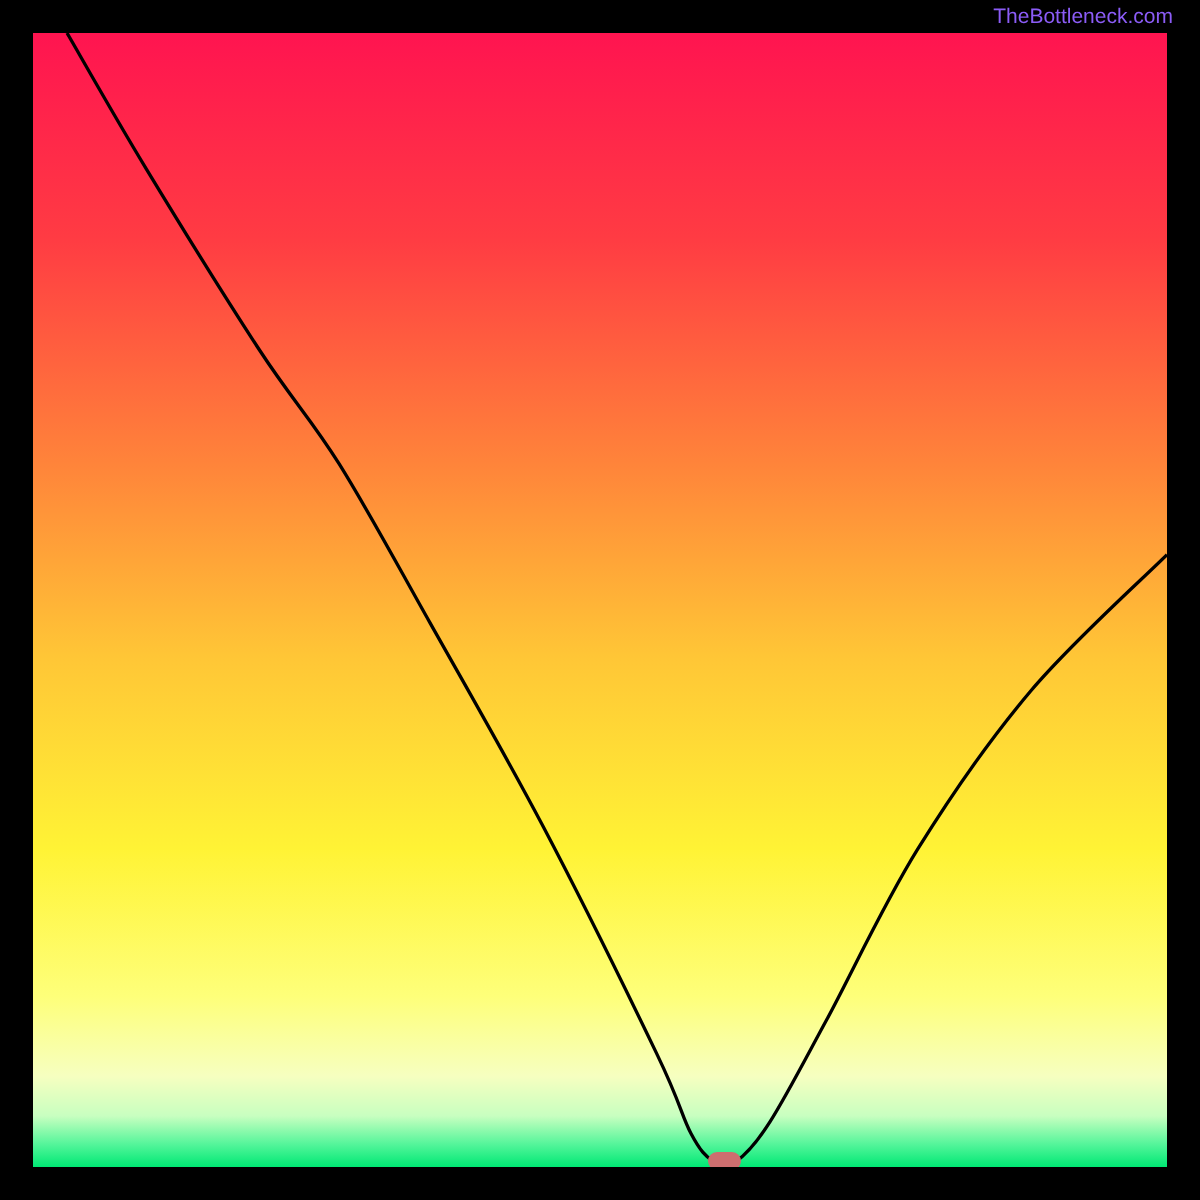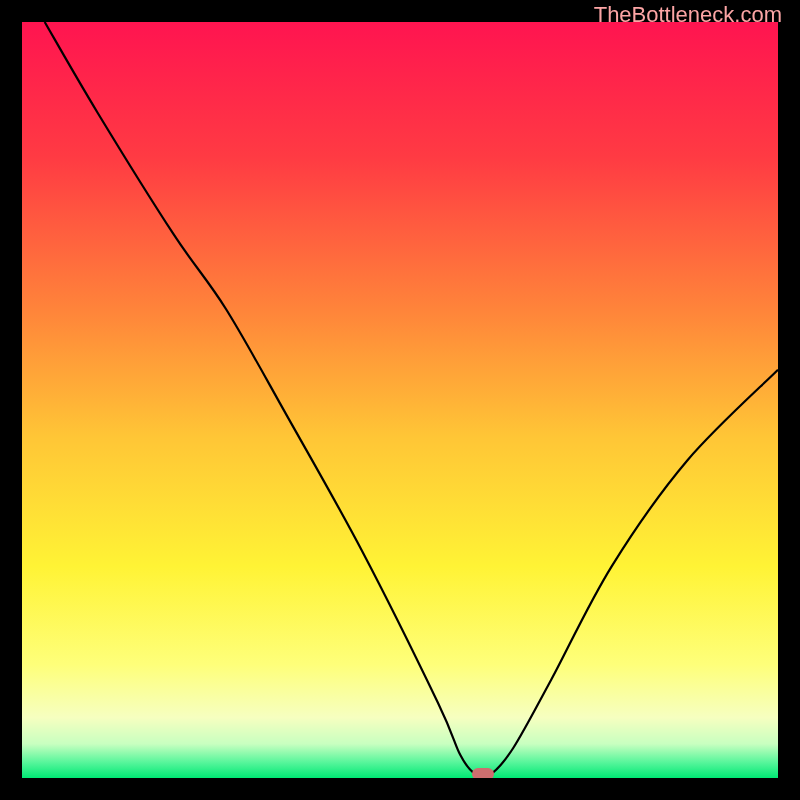--- a/index.html
+++ b/index.html
@@ -2,22 +2,22 @@
 <html><head>
 <meta charset="utf-8">
 <style>
   * { margin: 0; padding: 0; box-sizing: border-box; }
   body { width: 800px; height: 800px; background: #000; font-family: Arial, sans-serif; }
   .container { position: relative; width: 800px; height: 800px; }
   .watermark {
     position: absolute;
     top: 2px;
     right: 18px;
-    font-size: 22px;
-    color: #fca5a5;
+    font-size: 14px;
+    color: #8b5cf6;
     font-weight: 500;
     z-index: 3;
     letter-spacing: 0px;
   }
   .plot-area {
     position: absolute;
     left: 22px;
     top: 22px;
     width: 756px;
     height: 756px;

